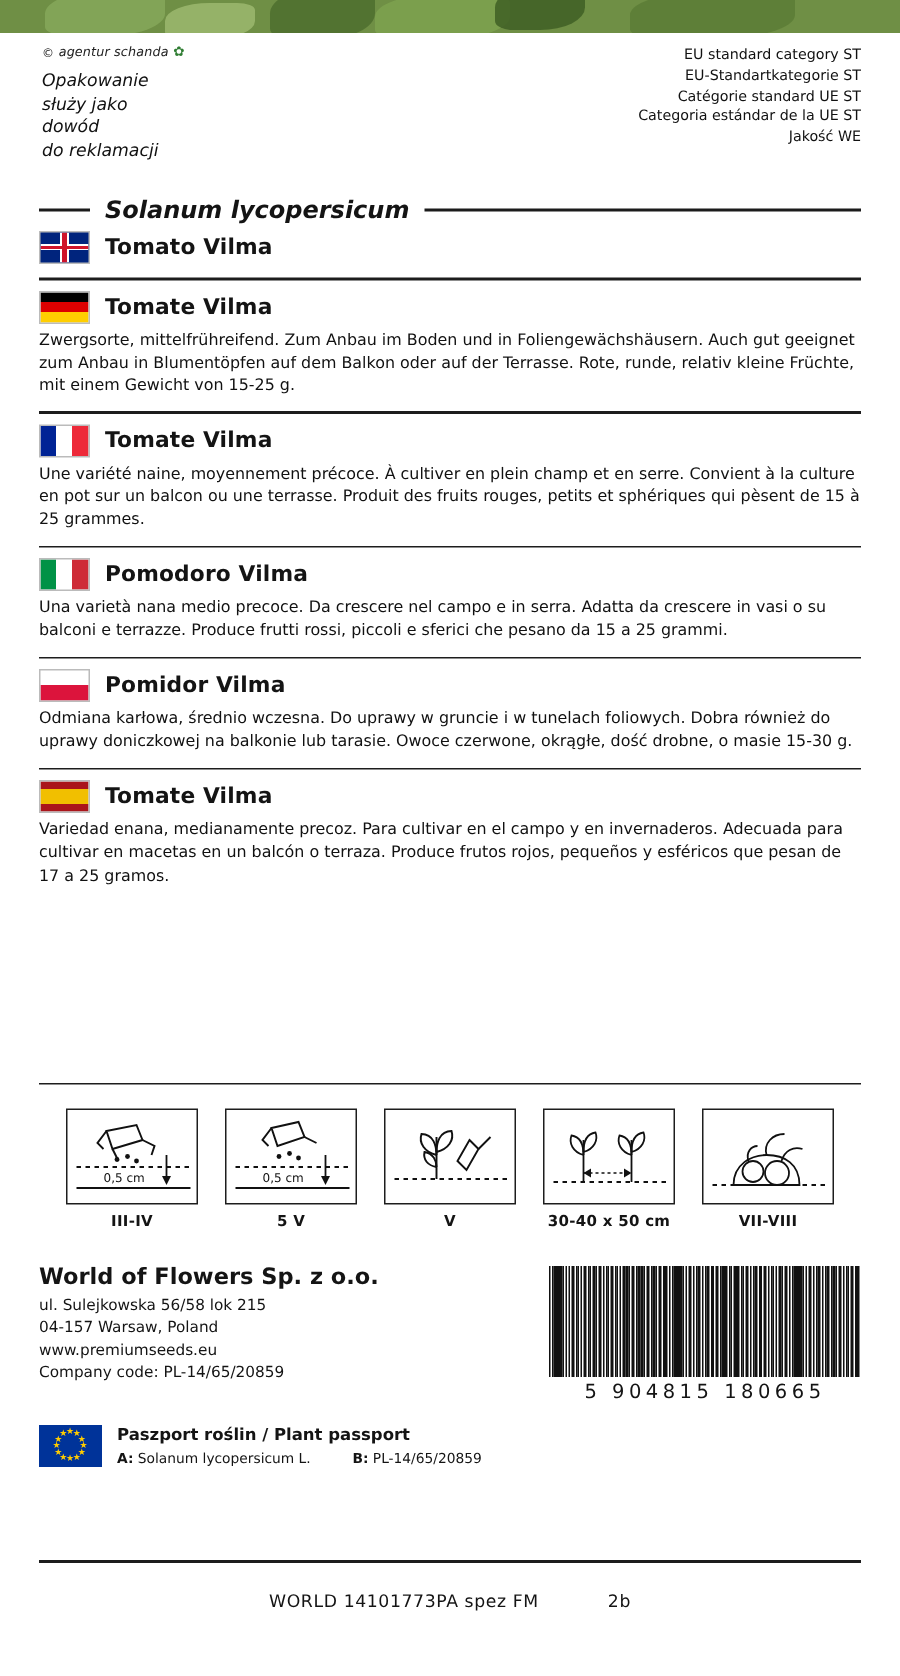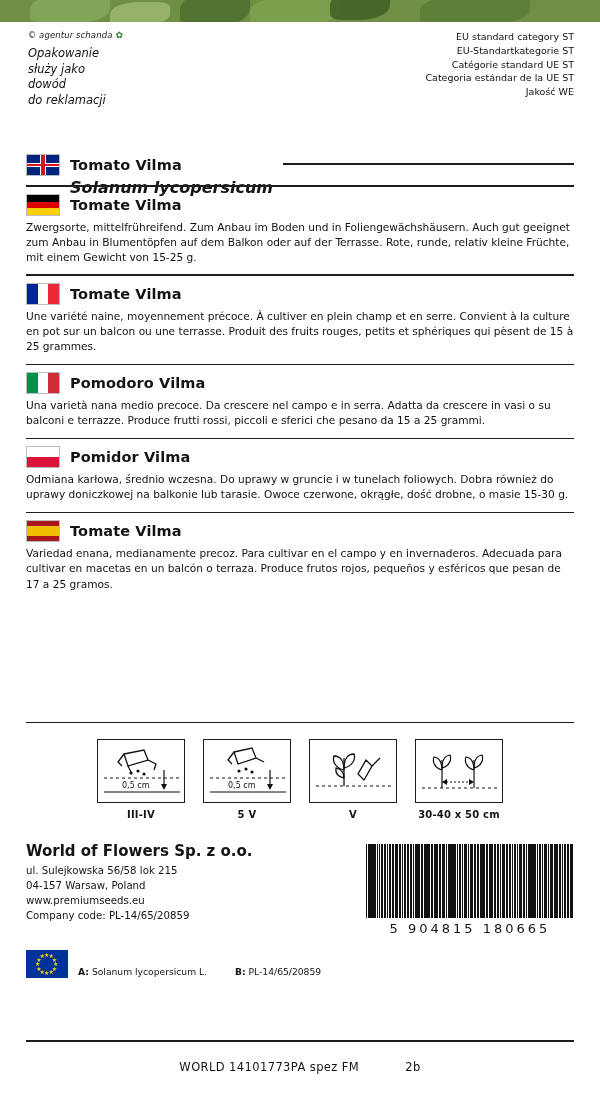--- a/index.html
+++ b/index.html
@@ -100,21 +100,20 @@
     height: 2px;
     background: #1b1b1b;
     flex: 0 0 34px;
   }
   .species-row .rule.right { flex: 1 1 auto; }
   .species-name {
     font-size: 16px;
     font-weight: bold;
     font-style: italic;
     white-space: nowrap;
-    margin-top: 48px;
   }
 
   
   .langs {
     position: absolute;
     top: 132px; left: 26px; right: 26px;
   }
   .lang {
     margin-bottom: 9px;
   }
@@ -272,21 +271,21 @@
     color: #ffcc00;
     font-size: 6px;
     line-height: 6px;
   }
   .passport-txt .p1 {
     font-size: 11px;
     font-weight: bold;
   }
   .passport-txt .p2 {
     font-size: 9.2px;
-    margin-top: 16px;
+    margin-top: 4px;
   }
   .passport-txt .p2 b { font-weight: bold; }
   .passport-txt .p2 .gap { display: inline-block; width: 22px; }
 
   
   .footer-rule {
     position: absolute;
     left: 26px; right: 26px;
     top: 1018px;
     height: 1.5px;
@@ -482,20 +481,36 @@
               <path d="M58 28 C65 26 68 20 66 15 C59 16 58 23 58 28"></path>
             </g>
             <path d="M26 42 H58" stroke="#111" stroke-width="1" stroke-dasharray="2 2"></path>
             <path d="M26 42 l5 -3 v6 z" fill="#111"></path>
             <path d="M58 42 l-5 -3 v6 z" fill="#111"></path>
           </svg>
         </div>
         <div class="icon-cap">30-40 x 50 cm</div>
       </div>
 
+      <div class="icon-cell">
+        <div class="icon-box">
+          <svg width="88" height="64" viewBox="0 0 88 64">
+            <path d="M6 50 H82" stroke="#111" stroke-width="1.2" fill="none" stroke-dasharray="3 3"></path>
+            <g stroke="#111" stroke-width="1.2" fill="none">
+              <path d="M20 50 C20 36 32 30 42 30 C54 30 64 36 64 50 Z"></path>
+              <circle cx="33" cy="41" r="7"></circle>
+              <circle cx="49" cy="42" r="8"></circle>
+              <path d="M30 34 C28 28 32 24 36 24"></path>
+              <path d="M52 34 C54 27 60 24 66 26"></path>
+              <path d="M42 30 C40 22 46 16 54 16"></path>
+            </g>
+          </svg>
+        </div>
+        <div class="icon-cap">VII-VIII</div>
+      </div>
 
     </div>
   </div>
 
   <div class="company">
     <div class="nm">World of Flowers Sp. z o.o.</div>
     <div>ul. Sulejkowska 56/58 lok 215</div>
     <div>04-157 Warsaw, Poland</div>
     <div>www.premiumseeds.eu</div>
     <div>Company code: PL-14/65/20859</div>
@@ -776,20 +791,21 @@
         <span class="eu-star" style="left: 25.7942px; top: 15.5px;">★</span>
         <span class="eu-star" style="left: 22.5px; top: 18.7942px;">★</span>
         <span class="eu-star" style="left: 18px; top: 20px;">★</span>
         <span class="eu-star" style="left: 13.5px; top: 18.7942px;">★</span>
         <span class="eu-star" style="left: 10.2058px; top: 15.5px;">★</span>
         <span class="eu-star" style="left: 9px; top: 11px;">★</span>
         <span class="eu-star" style="left: 10.2058px; top: 6.5px;">★</span>
         <span class="eu-star" style="left: 13.5px; top: 3.20577px;">★</span>
       </div>
     <div class="passport-txt">
+      <div class="p1">Paszport roślin / Plant passport</div>
       <div class="p2">
         <b>A:</b>
         <span>Solanum lycopersicum L.</span>
         <span class="gap"></span>
         <b>B:</b>
         <span>PL-14/65/20859</span>
       </div>
     </div>
   </div>
 

